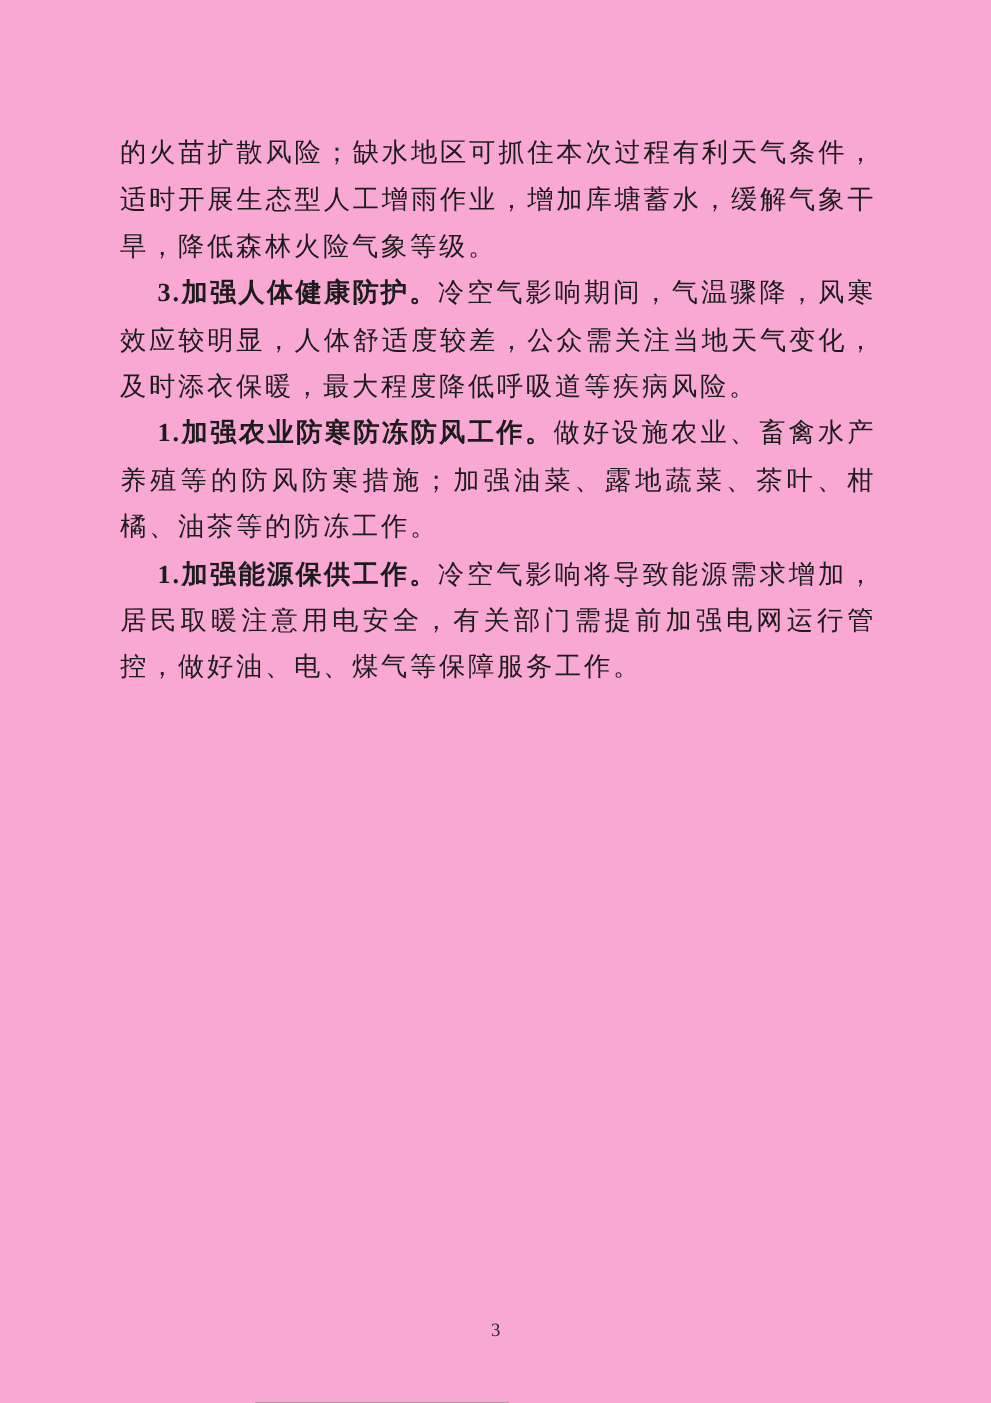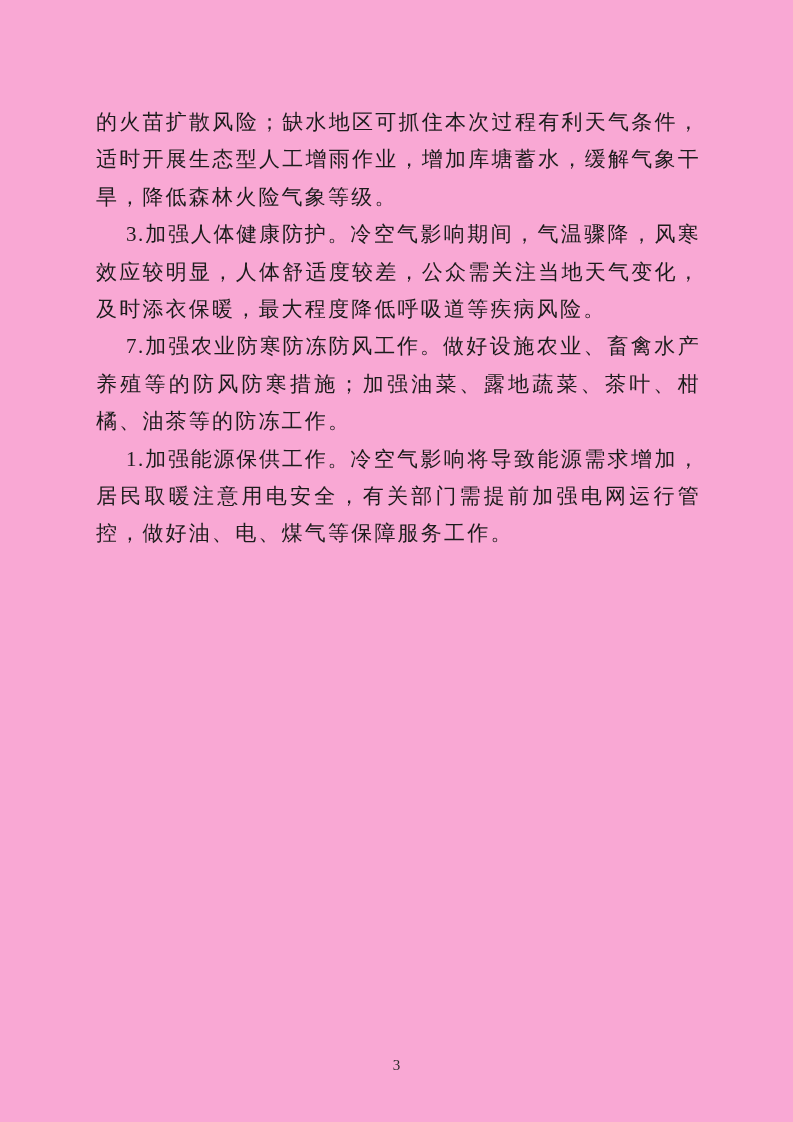--- a/index.html
+++ b/index.html
@@ -29,21 +29,21 @@
     line-height: 37.4px;
     letter-spacing: 2.2px;
     text-align: justify;
     text-justify: inter-character;
     font-weight: 400;
   }
   .para.indent {
     text-indent: 30px;
   }
   .para b {
-    font-weight: 400;
+    font-weight: 700;
     letter-spacing: 1.6px;
   }
   .page-number {
     position: absolute;
     left: 0;
     right: 0;
     top: 1057px;
     text-align: center;
     font-size: 15px;
     color: #2a2a2a;
@@ -52,20 +52,20 @@
 </head>
 <body>
 
 <div class="page">
   <div class="content">
 
     <p class="para"><span>的火苗扩散风险；缺水地区可抓住本次过程有利天气条件，适时开展生态型人工增雨作业，增加库塘蓄水，缓解气象干旱，降低森林火险气象等级。</span></p>
 
     <p class="para indent"><b>3.加强人体健康防护。</b><span>冷空气影响期间，气温骤降，风寒效应较明显，人体舒适度较差，公众需关注当地天气变化，及时添衣保暖，最大程度降低呼吸道等疾病风险。</span></p>
 
-    <p class="para indent"><b>7.加强农业防寒防冻防风工作。</b><span>做好设施农业、畜禽水产养殖等的防风防寒措施；加强油菜、露地蔬菜、茶叶、柑橘、油茶等的防冻工作。</span></p>
+    <p class="para indent"><b>1.加强农业防寒防冻防风工作。</b><span>做好设施农业、畜禽水产养殖等的防风防寒措施；加强油菜、露地蔬菜、茶叶、柑橘、油茶等的防冻工作。</span></p>
 
     <p class="para indent"><b>1.加强能源保供工作。</b><span>冷空气影响将导致能源需求增加，居民取暖注意用电安全，有关部门需提前加强电网运行管控，做好油、电、煤气等保障服务工作。</span></p>
 
   </div>
 
   <div class="page-number">3</div>
 </div>
 
 </body></html>

